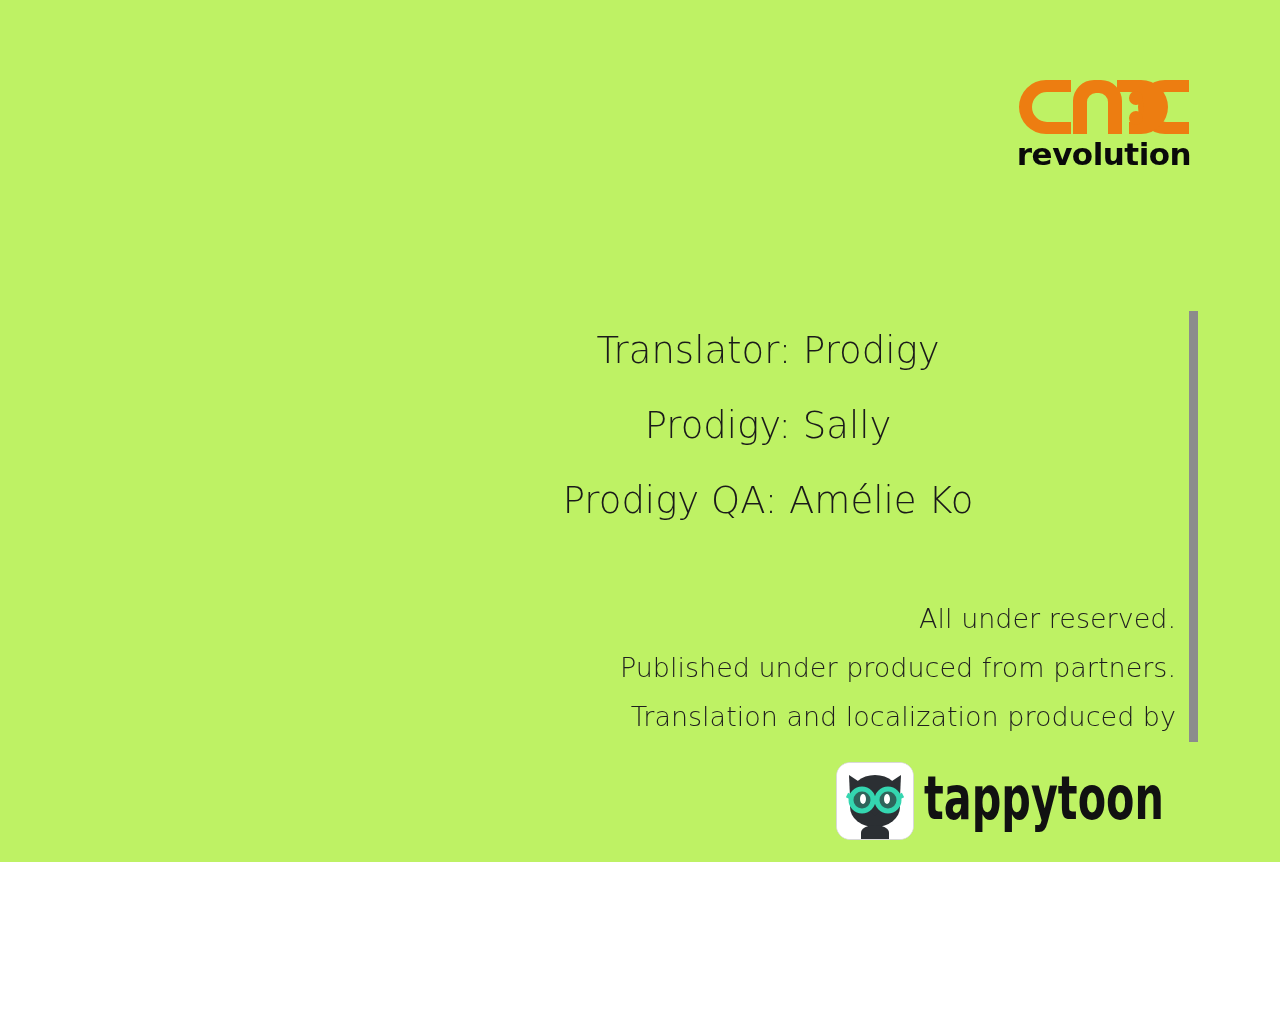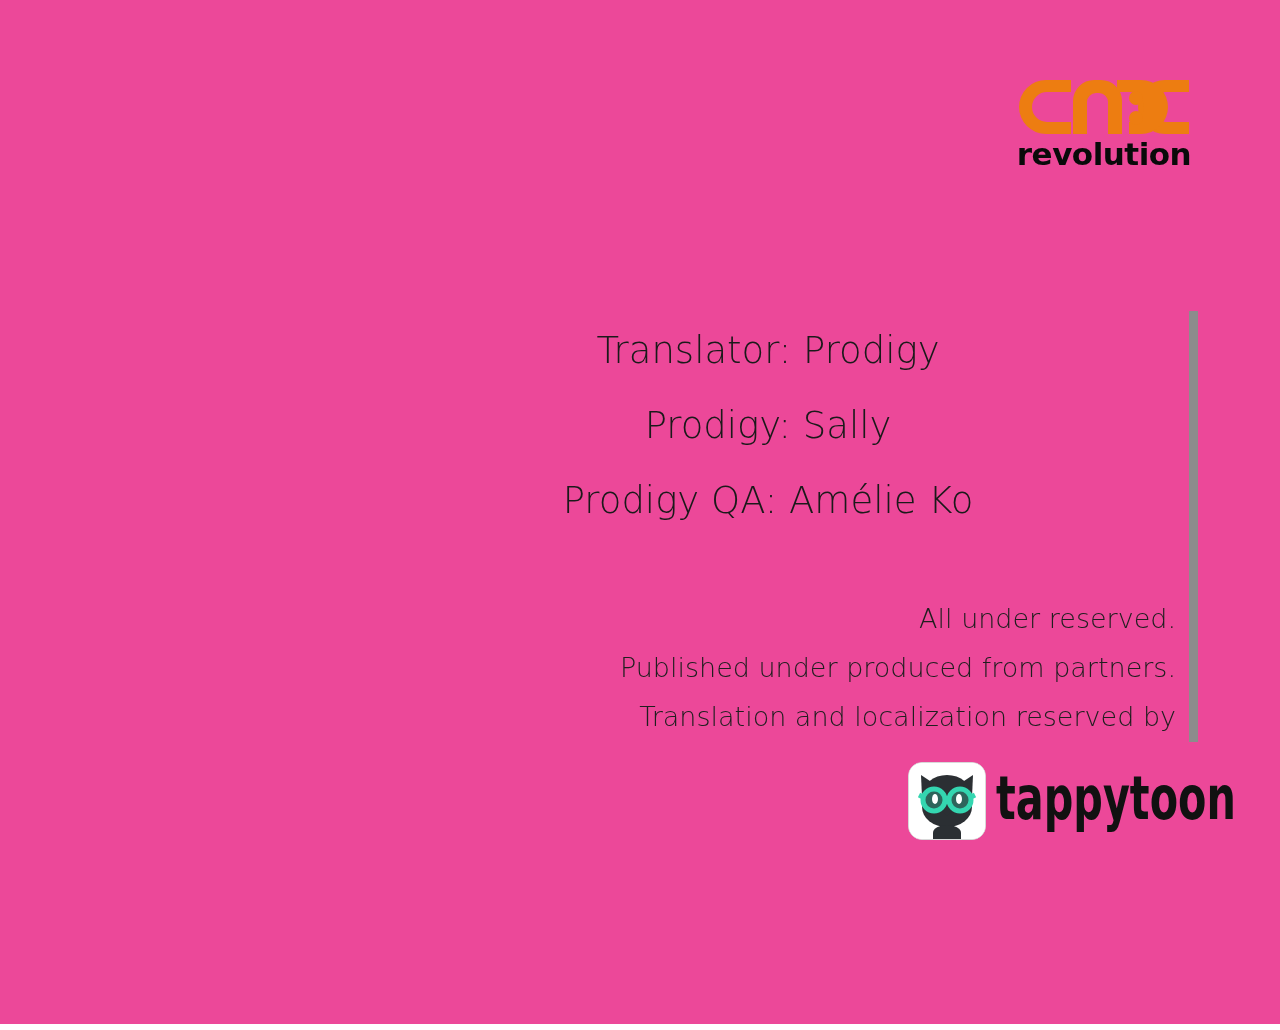--- a/index.html
+++ b/index.html
@@ -6,22 +6,22 @@
     margin: 0;
     padding: 0;
     background: #ffffff;
   }
   body {
     font-family: "Liberation Sans", sans-serif;
   }
   #page {
     position: relative;
     width: 1280px;
-    height: 1024px;
-    background: #ec4899;
+    height: 862px;
+    background: #bef264;
     overflow: hidden;
   }
 
   
   .brand-logo {
     position: absolute;
     left: 1013px;
     top: 78px;
     width: 182px;
     height: 95px;
@@ -88,21 +88,21 @@
     font-weight: 300;
     font-size: 27px;
     line-height: 49px;
     color: #1f1f1f;
     white-space: nowrap;
   }
 
   
   .tappy-lockup {
     position: absolute;
-    left: 908px;
+    left: 836px;
     top: 762px;
     width: 330px;
     height: 80px;
   }
   .tappy-badge {
     position: absolute;
     left: 0;
     top: 0;
     width: 76px;
     height: 76px;
@@ -149,21 +149,21 @@
 
   <div class="credits">
     <div class="credit-line">Translator: Prodigy</div>
     <div class="credit-line">Prodigy: Sally</div>
     <div class="credit-line">Prodigy QA: Amélie Ko</div>
   </div>
 
   <div class="legal">
     <div class="legal-line">All under reserved.</div>
     <div class="legal-line">Published under produced from partners.</div>
-    <div class="legal-line">Translation and localization reserved by</div>
+    <div class="legal-line">Translation and localization produced by</div>
   </div>
 
   <div class="tappy-lockup">
     <div class="tappy-badge">
       <svg viewBox="0 0 76 76" width="76" height="76" aria-hidden="true">
         <rect x="0" y="0" width="76" height="76" fill="#ffffff"></rect>
 
         <path d="M12 12 L13 34 L27 22 Z" fill="#2b2f33"></path>
         <path d="M64 12 L63 34 L49 22 Z" fill="#2b2f33"></path>
 

